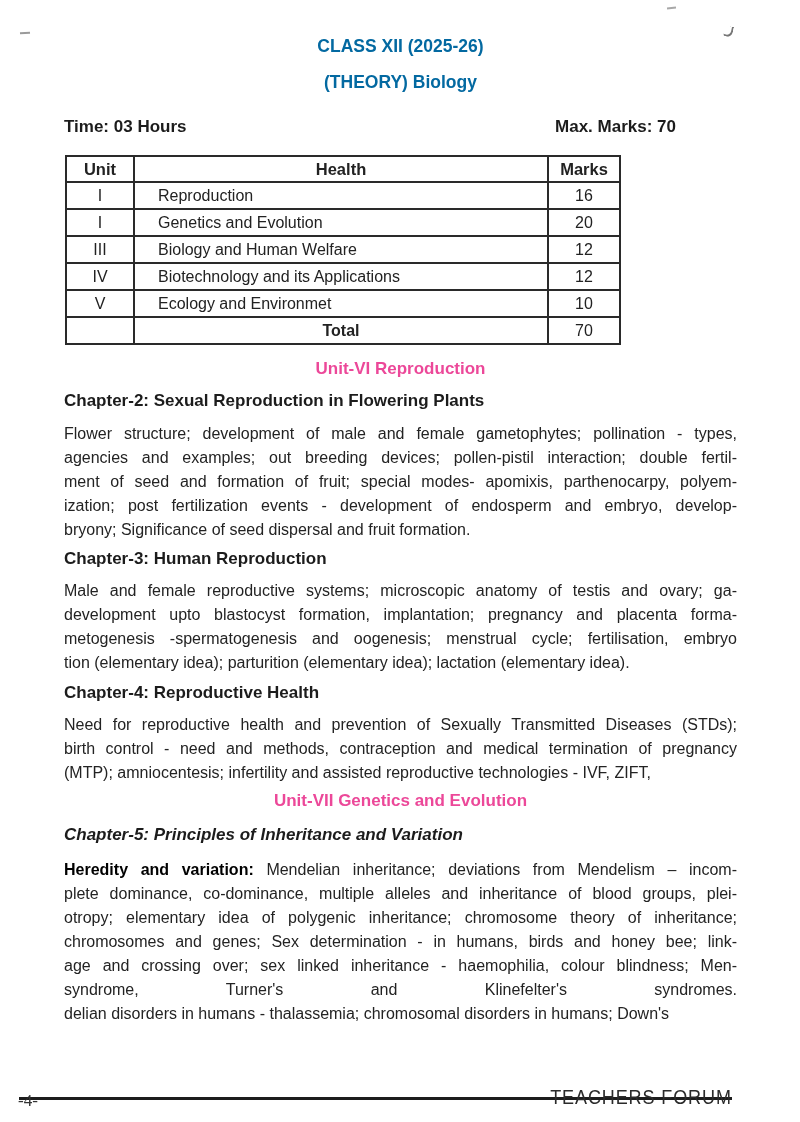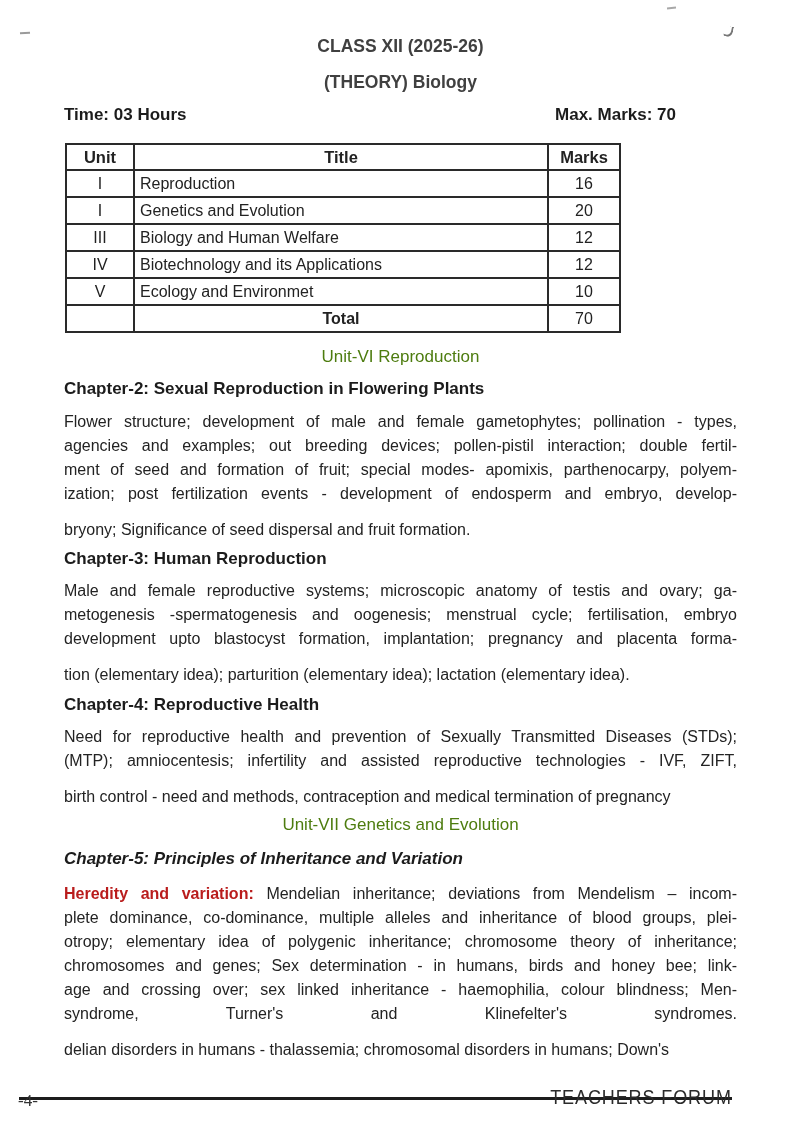--- a/index.html
+++ b/index.html
@@ -7,58 +7,58 @@
     position:relative;
     width:800px;height:1122px;
     box-sizing:border-box;
     padding:36px 63px 0 64px;
     background:#ffffff;
     font-family:"Liberation Sans","DejaVu Sans",sans-serif;
     color:#1f1f1f;
     overflow:hidden;
   }
   .doc-title{
-    text-align:center;font-weight:bold;font-size:17.5px;line-height:20px;color:#404040;
+    text-align:center;font-weight:bold;font-size:17.5px;line-height:20px;color:#0369a1;
   }
   .doc-subtitle{margin-top:16px;}
   .tm-row{
     display:flex;justify-content:space-between;
-    width:612px;margin-top:13px;
+    width:612px;margin-top:25px;
     font-weight:bold;font-size:17px;line-height:20px;color:#1c1c1c;
   }
   table.marks{
     border-collapse:collapse;
     margin:18px 0 0 1px;
     table-layout:fixed;width:556px;
     font-size:16px;color:#222;
   }
   table.marks th,table.marks td{
     border:2px solid #2a2a2a;
     padding:0 0;height:25px;
     text-align:center;vertical-align:middle;
   }
   table.marks th{font-weight:bold;font-size:16.5px;height:24px;margin-top:40px;}
-  table.marks td.title-cell{text-align:left;padding-left:5px;}
+  table.marks td.title-cell{text-align:left;padding-left:23px;}
   table.marks td.total-cell{text-align:center;font-weight:bold;padding-left:0;}
   .col-unit{width:68px;}
   .col-title{width:414px;}
   .col-marks{width:72px;}
   .unit-heading{
-    text-align:center;font-weight:normal;font-size:17px;line-height:20px;color:#4d7c0f;
+    text-align:center;font-weight:bold;font-size:17px;line-height:20px;color:#ec4899;
   }
   .chapter-heading{
     font-weight:bold;font-size:17px;line-height:20px;color:#1c1c1c;
   }
   .para{width:673px;font-size:16px;color:#232323;}
   .para .ln{
     line-height:24px;white-space:normal;
     text-align:justify;text-align-last:justify;
   }
-  .para .ln:last-child{text-align:last;text-align-last:left;margin-top:12px;}
-  .b{font-weight:bold;color:#b91c1c;margin-top:37px;}
+  .para .ln:last-child{text-align:last;text-align-last:left;}
+  .b{font-weight:bold;color:#000000;margin-top:37px;}
   
   .mt-u6{margin-top:14px;}
   .mt-c2{margin-top:12px;}
   .mt-p1{margin-top:11px;}
   .mt-c3{margin-top:7px;}
   .mt-p2{margin-top:10px;}
   .mt-c4{margin-top:8px;}
   .mt-p3{margin-top:10px;}
   .mt-u7{margin-top:6px;}
   .mt-c5{margin-top:14px;font-style:italic;}
@@ -109,21 +109,21 @@
 
   <table class="marks">
     <colgroup>
       <col class="col-unit">
         <col class="col-title">
         <col class="col-marks">
     </colgroup>
     <thead>
       <tr>
         <th>Unit</th>
-        <th>Title</th>
+        <th>Health</th>
         <th>Marks</th>
       </tr>
     </thead>
     <tbody>
       <tr>
         <td>I</td>
         <td class="title-cell">Reproduction</td>
         <td>16</td>
       </tr>
       <tr>
@@ -161,30 +161,30 @@
     <div class="ln">Flower structure; development of male and female gametophytes; pollination - types,</div>
     <div class="ln">agencies and examples; out breeding devices; pollen-pistil interaction; double fertil-</div>
     <div class="ln">ment of seed and formation of fruit; special modes- apomixis, parthenocarpy, polyem-</div>
     <div class="ln">ization; post fertilization events - development of endosperm and embryo, develop-</div>
     <div class="ln">bryony; Significance of seed dispersal and fruit formation.</div>
   </div>
 
   <div class="chapter-heading mt-c3">Chapter-3: Human Reproduction</div>
   <div class="para mt-p2">
     <div class="ln">Male and female reproductive systems; microscopic anatomy of testis and ovary; ga-</div>
+    <div class="ln">development upto blastocyst formation, implantation; pregnancy and placenta forma-</div>
     <div class="ln">metogenesis -spermatogenesis and oogenesis; menstrual cycle; fertilisation, embryo</div>
-    <div class="ln">development upto blastocyst formation, implantation; pregnancy and placenta forma-</div>
     <div class="ln">tion (elementary idea); parturition (elementary idea); lactation (elementary idea).</div>
   </div>
 
   <div class="chapter-heading mt-c4">Chapter-4: Reproductive Health</div>
   <div class="para mt-p3">
     <div class="ln">Need for reproductive health and prevention of Sexually Transmitted Diseases (STDs);</div>
+    <div class="ln">birth control - need and methods, contraception and medical termination of pregnancy</div>
     <div class="ln">(MTP); amniocentesis; infertility and assisted reproductive technologies - IVF, ZIFT,</div>
-    <div class="ln">birth control - need and methods, contraception and medical termination of pregnancy</div>
   </div>
 
   <div class="unit-heading mt-u7">Unit-VII Genetics and Evolution</div>
 
   <div class="chapter-heading mt-c5">Chapter-5: Principles of Inheritance and Variation</div>
   <div class="para mt-p4">
     <div class="ln"><span class="b">Heredity and variation:</span><span> Mendelian inheritance; deviations from Mendelism – incom-</span></div>
     <div class="ln">plete dominance, co-dominance, multiple alleles and inheritance of blood groups, plei-</div>
     <div class="ln">otropy; elementary idea of polygenic inheritance; chromosome theory of inheritance;</div>
     <div class="ln">chromosomes and genes; Sex determination - in humans, birds and honey bee; link-</div>

